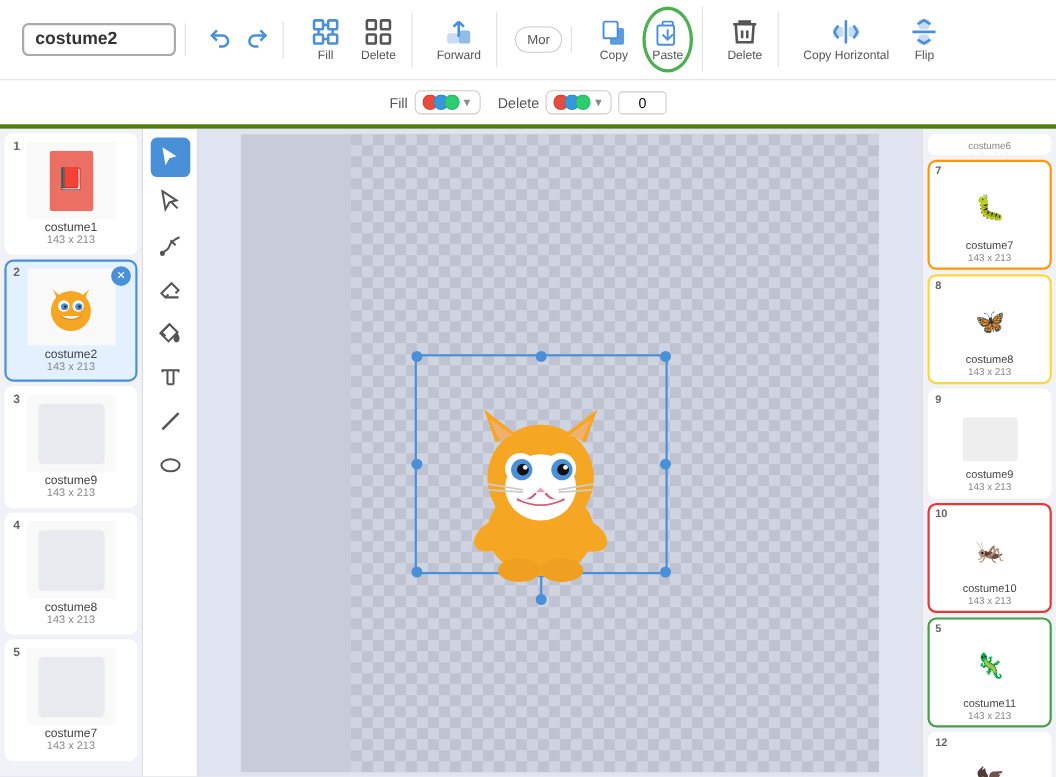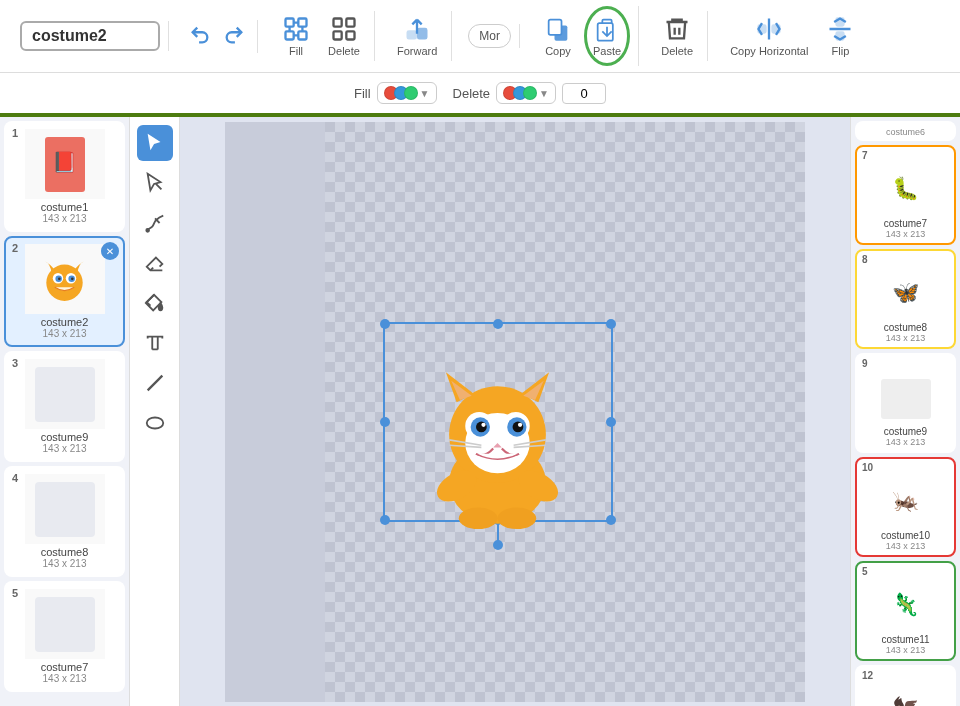--- a/index.html
+++ b/index.html
@@ -282,21 +282,21 @@
     .cat-svg {
       position: absolute;
       left: 165px;
       top: 205px;
       width: 215px;
       height: 215px;
     }
 
     
     .right-panel {
-      width: 110px;
+      width: 122px;
       background: #f0f2f8;
       border-left: 1px solid #ddd;
       overflow-y: auto;
       padding: 4px;
       display: flex;
       flex-direction: column;
       gap: 4px;
       flex-shrink: 0;
     }
     .right-item {

